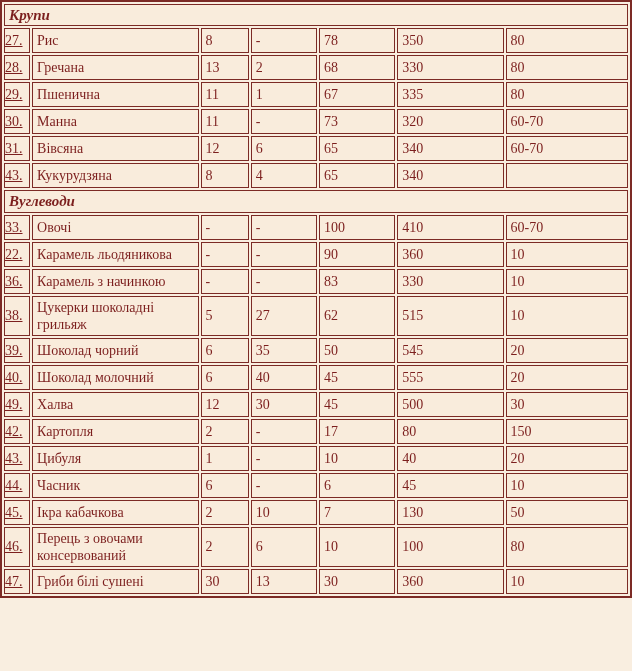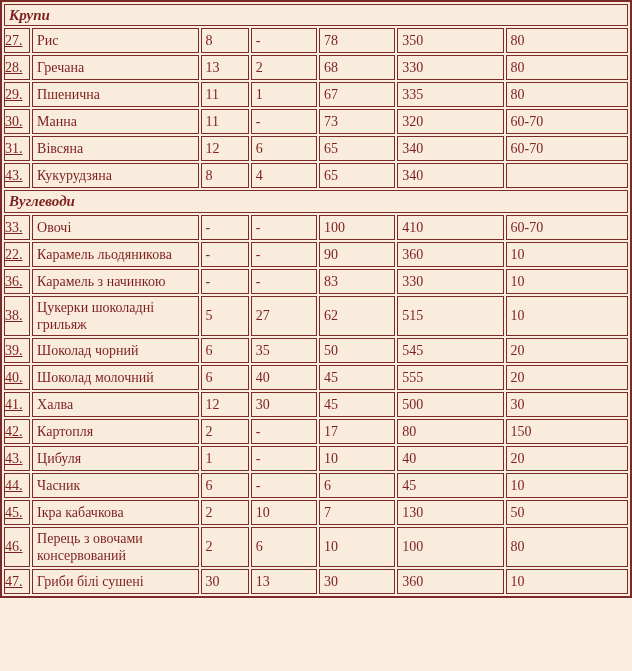--- a/index.html
+++ b/index.html
@@ -169,21 +169,21 @@
       <tr class="data-row">
         <td class="num-cell">40.</td>
         <td>Шоколад молочний</td>
         <td>6</td>
         <td>40</td>
         <td>45</td>
         <td>555</td>
         <td>20</td>
       </tr>
       <tr class="data-row">
-        <td class="num-cell">41.</td>
+        <td class="num-cell">49.</td>
         <td>Халва</td>
         <td>12</td>
         <td>30</td>
         <td>45</td>
         <td>500</td>
         <td>30</td>
       </tr>
       <tr class="data-row">
         <td class="num-cell">42.</td>
         <td>Картопля</td>

